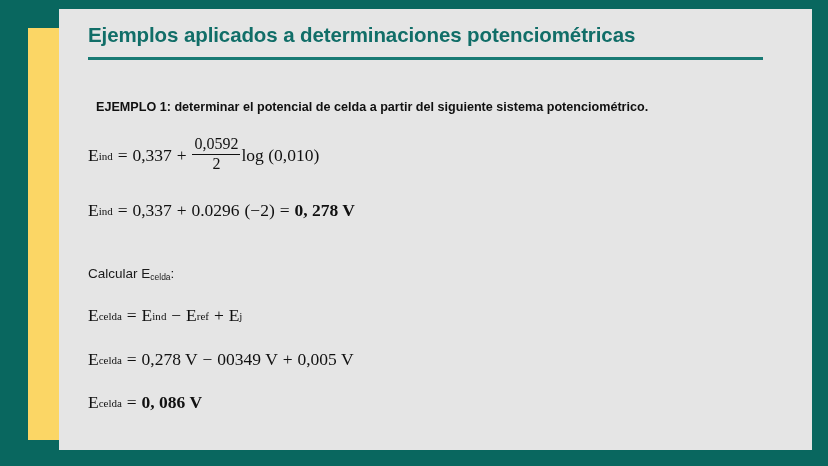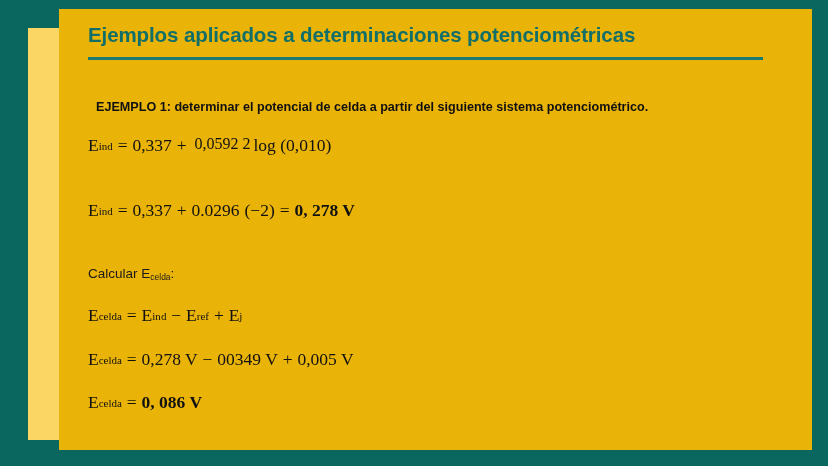--- a/index.html
+++ b/index.html
@@ -31,21 +31,21 @@
     background: #fbd665;
   }
 
   
   .card {
     position: absolute;
     left: 59px;
     top: 9px;
     width: 753px;
     height: 441px;
-    background: #eab308;
+    background: #e5e5e5;
   }
 
   .title-block {
     position: absolute;
     left: 29px;
     top: 14px;
     width: 675px;
   }
 
   .slide-title {
@@ -105,21 +105,21 @@
   .sp { display: inline-block; width: 0.28em; }
 
   .bold-res {
     font-weight: bold;
     font-family: "Liberation Serif", serif;
   }
 
   
   .frac {
     display: inline-flex;
-    flex-direction: row;
+    flex-direction: column;
     align-items: center;
     justify-content: center;
     vertical-align: middle;
     margin: 0 1px;
     position: relative;
     top: -1px;
   }
   .frac .num {
     font-size: 16px;
     line-height: 1.05;

